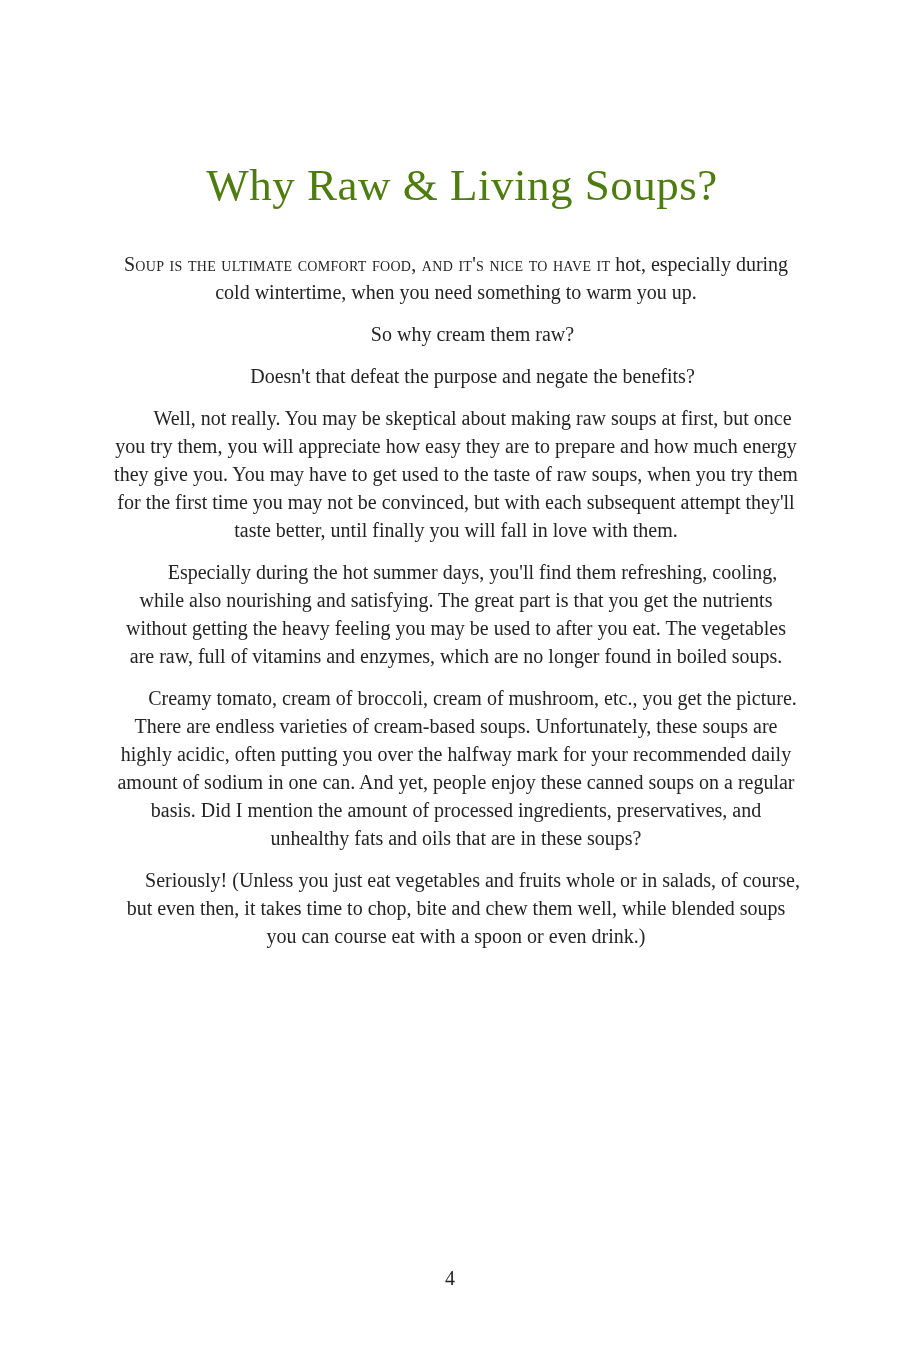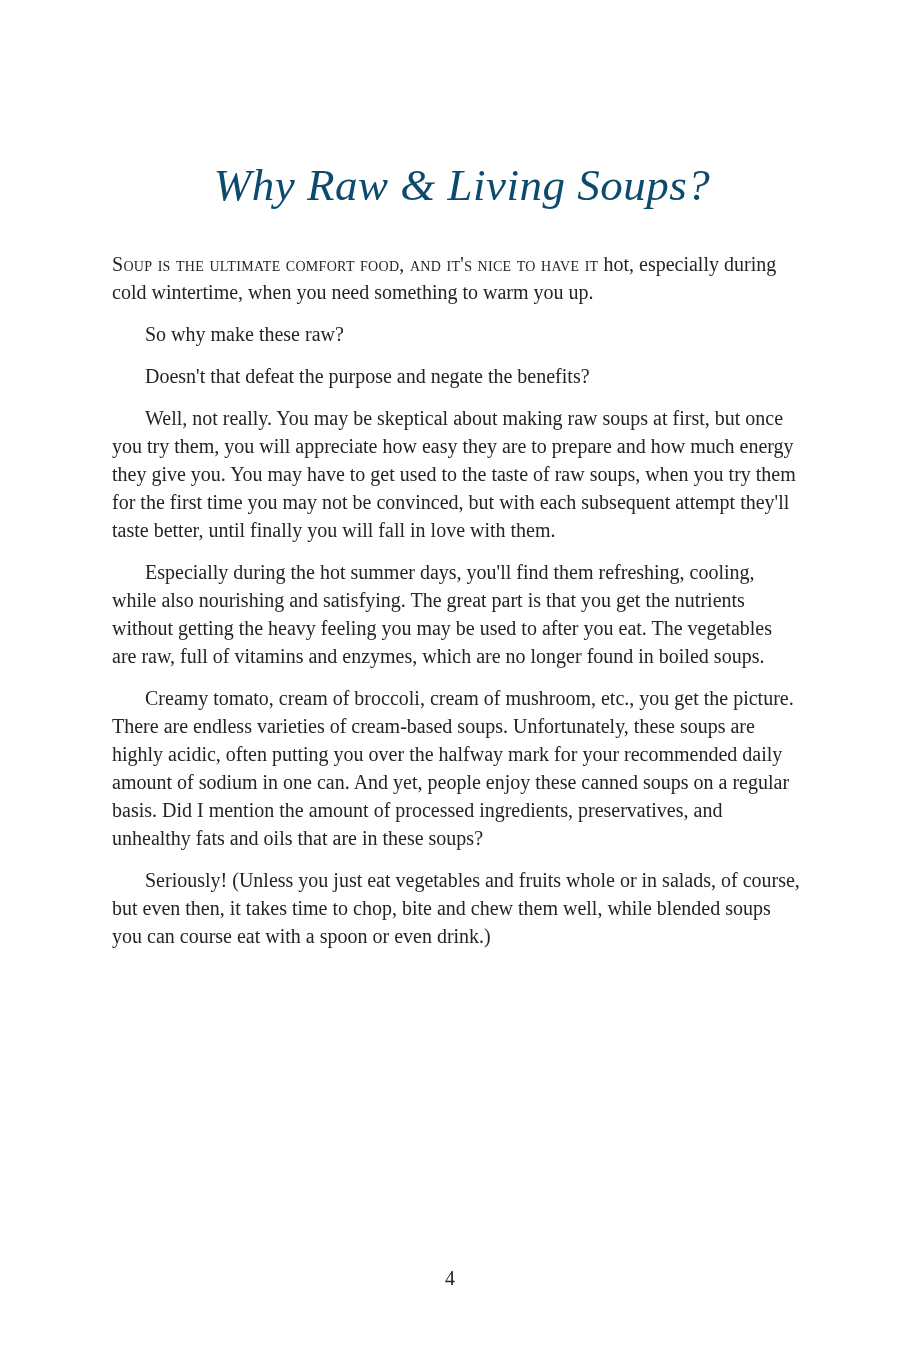--- a/index.html
+++ b/index.html
@@ -30,21 +30,21 @@
     text-align: center;
     letter-spacing: 0.5px;
     line-height: 1.2;
   }
   p.body-para {
     margin: 0 12px 14px 0;
     padding: 0;
     font-size: 20px;
     line-height: 28px;
     text-indent: 33px;
-    text-align: left;
+    text-align: center;
   }
   p.body-para.first-para {
     text-indent: 0;
   }
   .smallcaps-lead {
     font-variant: small-caps;
     letter-spacing: 0.3px;
   }
   .page-number {
     position: absolute;
@@ -56,25 +56,25 @@
     line-height: 28px;
     color: #242424;
   }
 </style>
 </head>
 <body>
 
 <div class="page">
   <div class="content">
 
-    <h1 class="chapter-title" style="color: #0c4a6e; font-style: italic;">Why Raw &amp; Living Soups?</h1>
+    <h1 class="chapter-title" style="color: #4d7c0f;">Why Raw &amp; Living Soups?</h1>
 
     <p class="body-para first-para"><span class="smallcaps-lead">Soup is the ultimate comfort food, and it's nice to have it</span><span> hot, especially during cold wintertime, when you need something to warm you up.</span></p>
 
-    <p class="body-para">So why make these raw?</p>
+    <p class="body-para">So why cream them raw?</p>
     <p class="body-para">Doesn't that defeat the purpose and negate the benefits?</p>
     <p class="body-para">Well, not really. You may be skeptical about making raw soups at first, but once you try them, you will appreciate how easy they are to prepare and how much energy they give you. You may have to get used to the taste of raw soups, when you try them for the first time you may not be convinced, but with each subsequent attempt they'll taste better, until finally you will fall in love with them.</p>
     <p class="body-para">Especially during the hot summer days, you'll find them refreshing, cooling, while also nourishing and satisfying. The great part is that you get the nutrients without getting the heavy feeling you may be used to after you eat. The vegetables are raw, full of vitamins and enzymes, which are no longer found in boiled soups.</p>
     <p class="body-para">Creamy tomato, cream of broccoli, cream of mushroom, etc., you get the picture. There are endless varieties of cream-based soups. Unfortunately, these soups are highly acidic, often putting you over the halfway mark for your recommended daily amount of sodium in one can. And yet, people enjoy these canned soups on a regular basis. Did I mention the amount of processed ingredients, preservatives, and unhealthy fats and oils that are in these soups?</p>
     <p class="body-para">Seriously! (Unless you just eat vegetables and fruits whole or in salads, of course, but even then, it takes time to chop, bite and chew them well, while blended soups you can course eat with a spoon or even drink.)</p>
 
   </div>
 
   <div class="page-number">4</div>
 </div>

